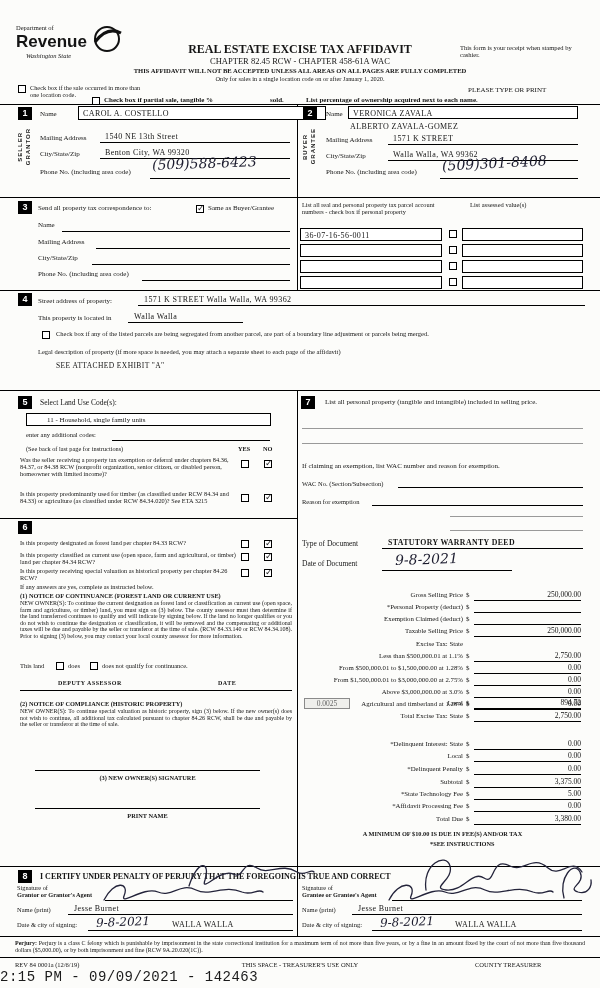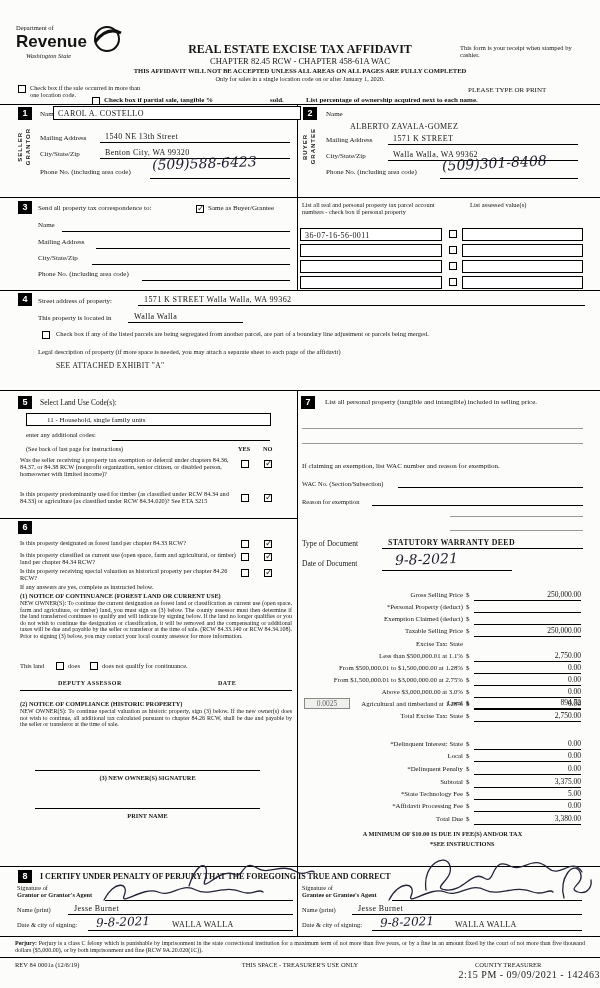--- a/index.html
+++ b/index.html
@@ -69,35 +69,38 @@
   <div class="abs f7 b" style="left:306px;top:96px">List percentage of ownership acquired next to each name.</div>
 
   <div class="line" style="left:0;top:104px;width:600px"></div>
   <div class="vline" style="left:297px;top:104px;height:93px"></div>
   <div class="line" style="left:0;top:197px;width:600px"></div>
 
   <div class="abs num" style="left:18px;top:107px">1</div>
   <div class="vlabel" style="left:17px;top:132px">SELLER</div>
   <div class="vlabel" style="left:25px;top:128px">GRANTOR</div>
   <div class="abs f7" style="left:40px;top:110px">Name</div>
-  <div class="box" style="left:53px;top:106px;width:248px;height:14px">
+  <div class="box" style="left:78px;top:106px;width:248px;height:14px">
     <span class="abs f8 typed" style="left:4px;top:2px">CAROL A. COSTELLO</span>
   </div>
   <div class="abs f7" style="left:40px;top:134px">Mailing Address</div>
   <span class="abs u f8 typed" style="left:100px;top:132px;width:190px;height:11px;padding-left:5px">1540 NE 13th Street</span>
   <div class="abs f7" style="left:40px;top:150px">City/State/Zip</div>
   <span class="abs u f8 typed" style="left:100px;top:148px;width:190px;height:11px;padding-left:5px">Benton City, WA 99320</span>
   <div class="abs f7" style="left:40px;top:168px">Phone No. (including area code)</div>
   <div class="line" style="left:150px;top:178px;width:140px"></div>
   <span class="abs hand" style="left:152px;top:155px;font-size:14px;transform:rotate(-2deg)">(509)588-6423</span>
 
   <div class="abs num" style="left:303px;top:107px">2</div>
   <div class="vlabel" style="left:302px;top:134px">BUYER</div>
   <div class="vlabel" style="left:310px;top:128px">GRANTEE</div>
   <div class="abs f7" style="left:326px;top:110px">Name</div>
+  <div class="box" style="left:348px;top:106px;width:230px;height:13px">
+    <span class="abs f8 typed" style="left:4px;top:2px">VERONICA ZAVALA</span>
+  </div>
   <div class="abs f8 typed" style="left:350px;top:122px">ALBERTO ZAVALA-GOMEZ</div>
   <div class="abs f7" style="left:326px;top:136px">Mailing Address</div>
   <span class="abs u f8 typed" style="left:388px;top:134px;width:190px;height:11px;padding-left:5px">1571 K STREET</span>
   <div class="abs f7" style="left:326px;top:152px">City/State/Zip</div>
   <span class="abs u f8 typed" style="left:388px;top:150px;width:190px;height:11px;padding-left:5px">Walla Walla, WA  99362</span>
   <div class="abs f7" style="left:326px;top:168px">Phone No. (including area code)</div>
   <div class="line" style="left:440px;top:178px;width:138px"></div>
   <span class="abs hand" style="left:442px;top:155px;font-size:14px;transform:rotate(-3deg)">(509)301-8408</span>
 
   <div class="vline" style="left:297px;top:197px;height:93px"></div>
@@ -386,15 +389,15 @@
 
   <div class="abs f6" style="left:15px;top:940px;width:570px;text-align:justify">
     <span class="b">Perjury:</span>
     <span>Perjury is a class C felony which is punishable by imprisonment in the state correctional institution for a maximum term of not more than five years, or by a fine in an amount fixed by the court of not more than five thousand dollars ($5,000.00), or by both imprisonment and fine (RCW 9A.20.020(1C)).</span>
   </div>
   <div class="line" style="left:0;top:957px;width:600px"></div>
   <div class="abs f65" style="left:15px;top:961px">REV 84 0001a (12/6/19)</div>
   <div class="abs f65" style="left:150px;top:961px;width:300px;text-align:center">THIS SPACE - TREASURER'S USE ONLY</div>
   <div class="abs f65" style="left:475px;top:961px">COUNTY TREASURER</div>
 
-  <div class="abs" style="left:0;top:969px;width:600px;text-align:right;font-family:Liberation Serif, serif;font-size:10px;letter-spacing:.5px;color:#1b1b1b">2:15 PM - 09/09/2021 - 142463</div>
+  <div class="abs" style="left:0;top:969px;width:600px;text-align:left;font-family:Liberation Mono, monospace;font-size:14px;letter-spacing:.5px;color:#1b1b1b">2:15 PM - 09/09/2021 - 142463</div>
 
 </div>
 
 </body></html>

